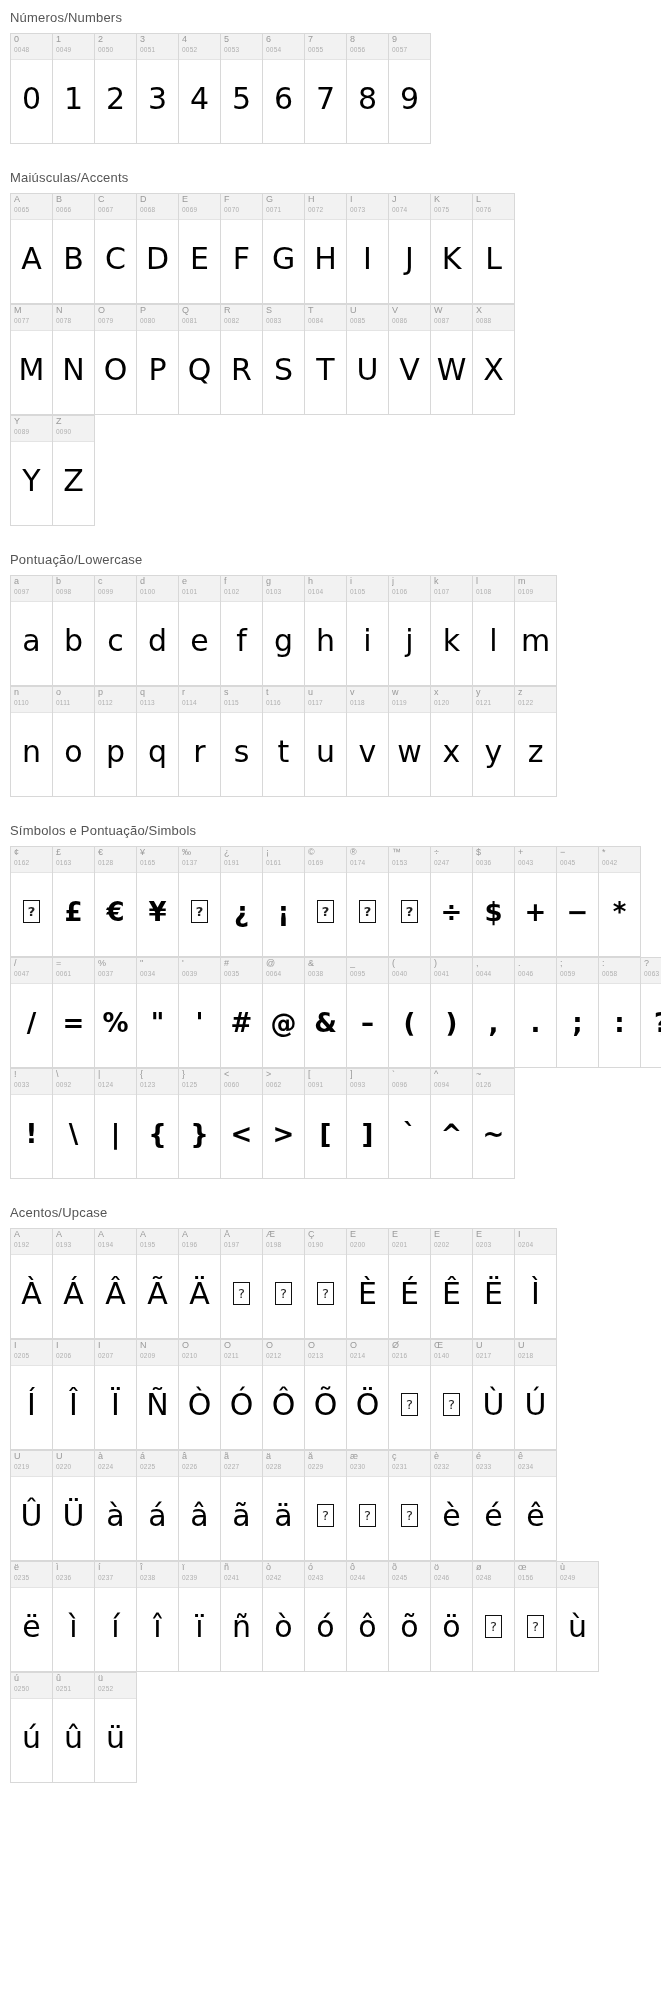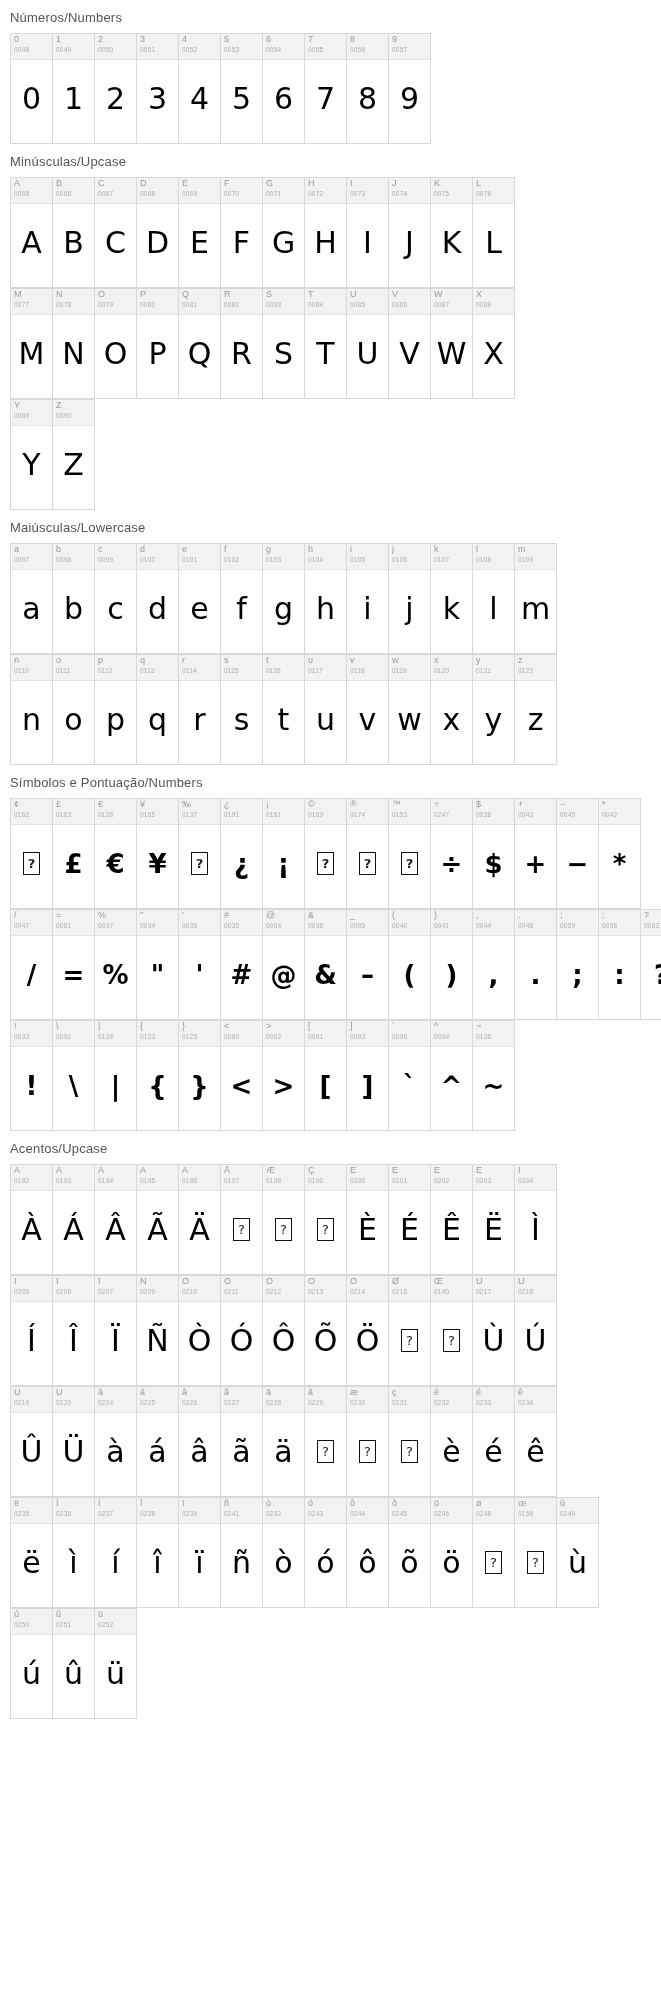--- a/index.html
+++ b/index.html
@@ -8,21 +8,21 @@
     padding: 0;
     background: #ffffff;
     font-family: "Liberation Sans", sans-serif;
   }
   body {
     width: 661px;
     min-height: 2004px;
     padding: 0 0 20px 0;
   }
   .section {
-    margin: 0 0 0 0;
+    margin: 0 0 16px 0;
   }
   .section-title {
     font-size: 13px;
     color: #555555;
     padding: 10px 0 8px 10px;
     font-family: "Liberation Sans", sans-serif;
     letter-spacing: 0.2px;
   }
   .rows {
     padding-left: 10px;
@@ -167,21 +167,21 @@
             <div class="glyph-head">
               <span class="glyph-name">9</span>
               <span class="glyph-code">0057</span>
             </div>
             <div class="glyph-body">9</div>
           </div>
         </div>
       </div>
     </div>
     <div class="section">
-      <div class="section-title">Minúsculas/Upcase</div>
+      <div class="section-title">Maiúsculas/Accents</div>
       <div class="rows">
         <div class="glyph-row">
           <div class="glyph-cell">
             <div class="glyph-head">
               <span class="glyph-name">A</span>
               <span class="glyph-code">0065</span>
             </div>
             <div class="glyph-body">A</div>
           </div>
           <div class="glyph-cell">
@@ -360,21 +360,21 @@
             <div class="glyph-head">
               <span class="glyph-name">Z</span>
               <span class="glyph-code">0090</span>
             </div>
             <div class="glyph-body">Z</div>
           </div>
         </div>
       </div>
     </div>
     <div class="section">
-      <div class="section-title">Maiúsculas/Lowercase</div>
+      <div class="section-title">Pontuação/Lowercase</div>
       <div class="rows">
         <div class="glyph-row">
           <div class="glyph-cell">
             <div class="glyph-head">
               <span class="glyph-name">a</span>
               <span class="glyph-code">0097</span>
             </div>
             <div class="glyph-body">a</div>
           </div>
           <div class="glyph-cell">
@@ -551,21 +551,21 @@
             <div class="glyph-head">
               <span class="glyph-name">z</span>
               <span class="glyph-code">0122</span>
             </div>
             <div class="glyph-body">z</div>
           </div>
         </div>
       </div>
     </div>
     <div class="section">
-      <div class="section-title">Símbolos e Pontuação/Numbers</div>
+      <div class="section-title">Símbolos e Pontuação/Simbols</div>
       <div class="rows">
         <div class="glyph-row sym">
           <div class="glyph-cell">
             <div class="glyph-head">
               <span class="glyph-name">¢</span>
               <span class="glyph-code">0162</span>
             </div>
             <div class="glyph-body missing">
               <span class="notdef">?</span>
             </div>

